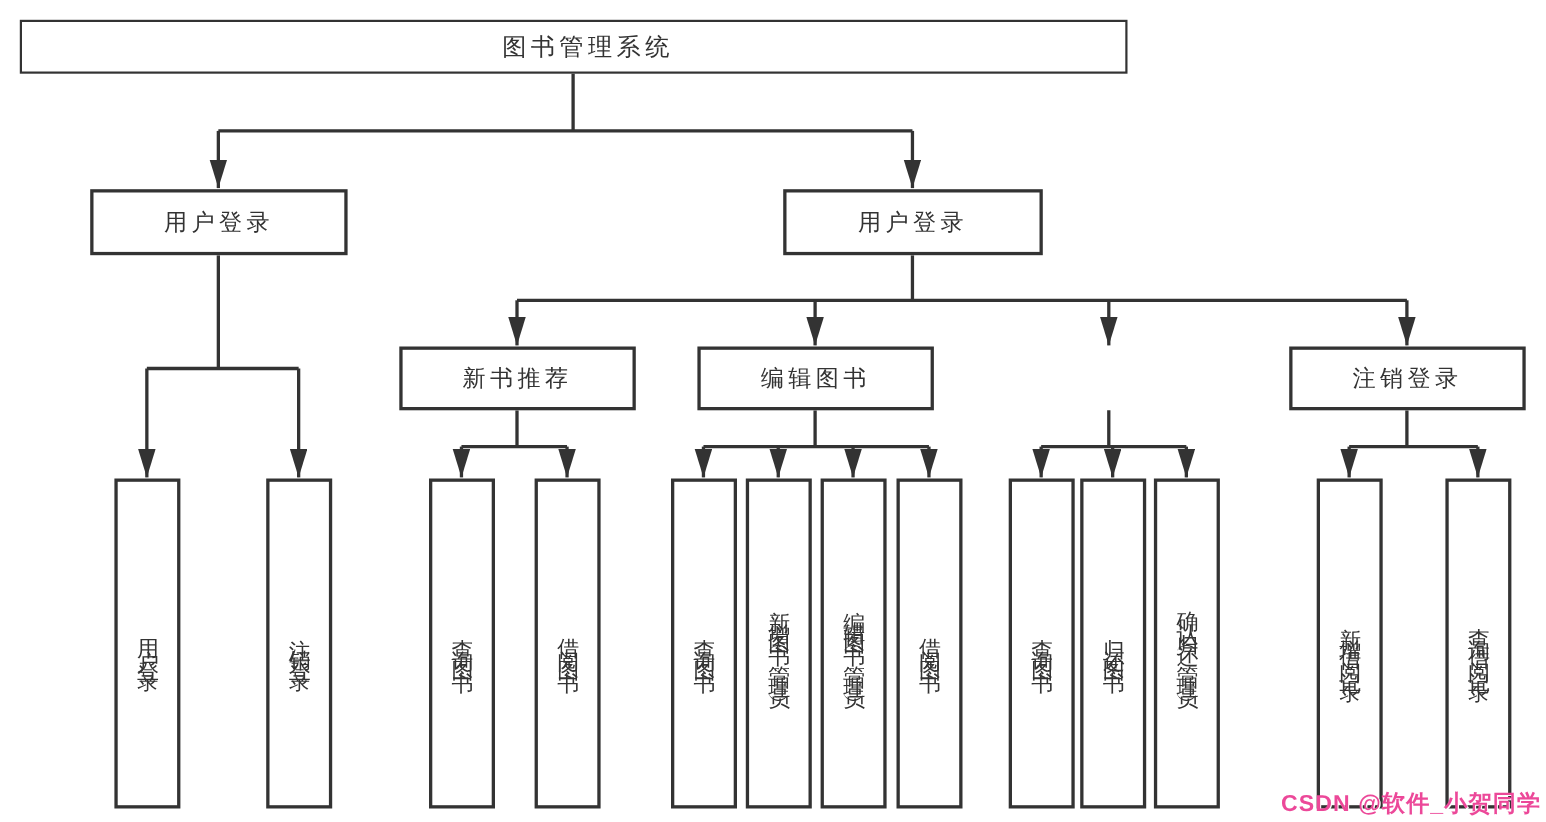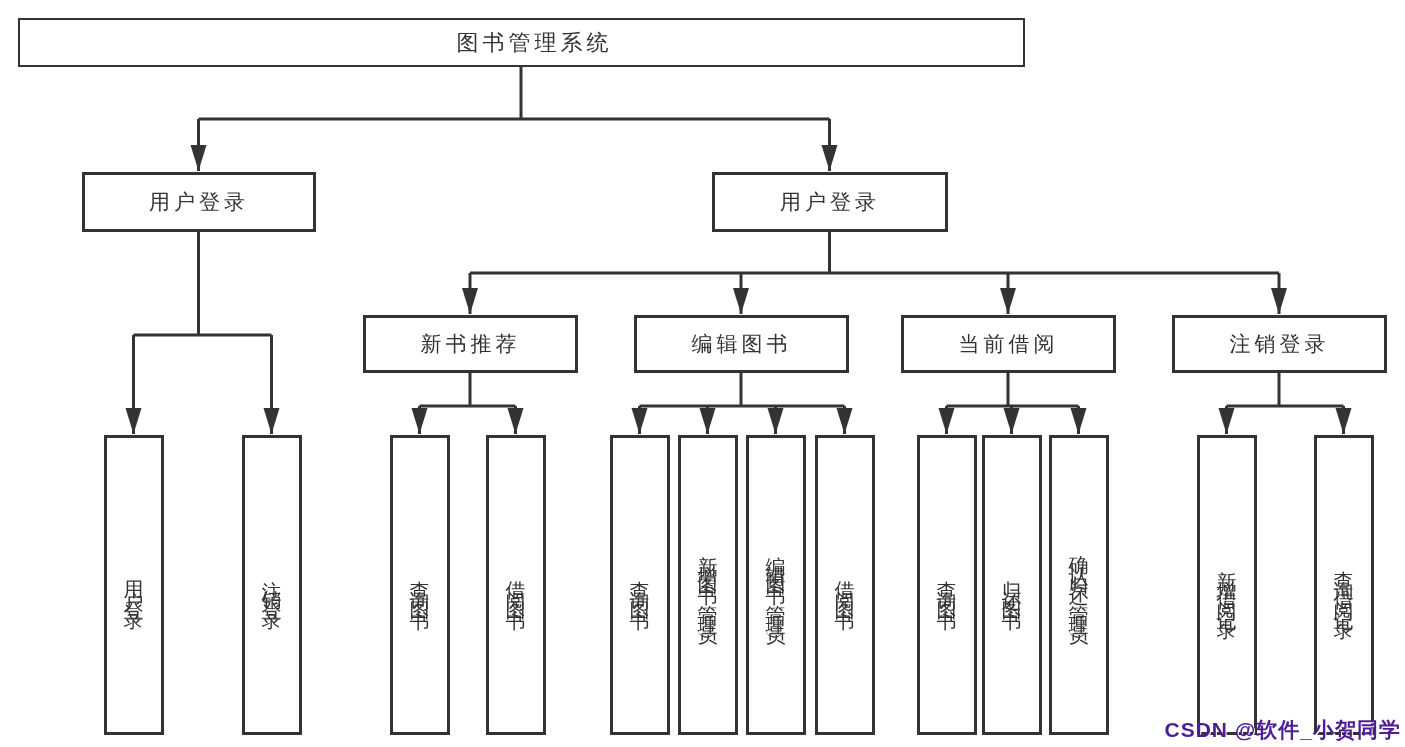--- a/index.html
+++ b/index.html
@@ -51,21 +51,21 @@
     letter-spacing: 10px;
     line-height: 1;
   }
   .watermark {
     position: absolute;
     right: 4px;
     bottom: 3px;
     z-index: 3;
     font-size: 21px;
     font-weight: 600;
-    color: #4c1d95;
+    color: #ec4899;
     letter-spacing: 1px;
     text-shadow: 1px 1px 0 #ffffff;
     white-space: nowrap;
   }
 </style>
 </head>
 <body>
 
 <div class="canvas">
 
@@ -112,21 +112,20 @@
     </g>
   </svg>
 
   <div class="node root" style="left:18px; top:18px; width:1007px; height:49px;">图书管理系统</div>
 
   <div class="node branch" style="left:82px; top:172px; width:234px; height:60px;">用户登录</div>
   <div class="node branch" style="left:712px; top:172px; width:236px; height:60px;">用户登录</div>
 
   <div class="node branch" style="left:363px; top:315px; width:215px; height:58px;text-align:right;">新书推荐</div>
   <div class="node branch" style="left:634px; top:315px; width:215px; height:58px;">编辑图书</div>
-  <div class="node branch" style="left:901px; top:315px; width:215px; height:58px;">当前借阅</div>
   <div class="node branch" style="left:1172px; top:315px; width:215px; height:58px;">注销登录</div>
 
   <div class="node leaf" style="left:104px; top:435px; width:60px; height:300px;">用户登录</div>
   <div class="node leaf" style="left:242px; top:435px; width:60px; height:300px;">注销登录</div>
   <div class="node leaf" style="left:390px; top:435px; width:60px; height:300px;">查询图书</div>
   <div class="node leaf" style="left:486px; top:435px; width:60px; height:300px;">借阅图书</div>
   <div class="node leaf" style="left:610px; top:435px; width:60px; height:300px;">查询图书</div>
   <div class="node leaf" style="left:678px; top:435px; width:60px; height:300px;">新增图书（管理员）</div>
   <div class="node leaf" style="left:746px; top:435px; width:60px; height:300px;">编辑图书（管理员）</div>
   <div class="node leaf" style="left:815px; top:435px; width:60px; height:300px;">借阅图书</div>

